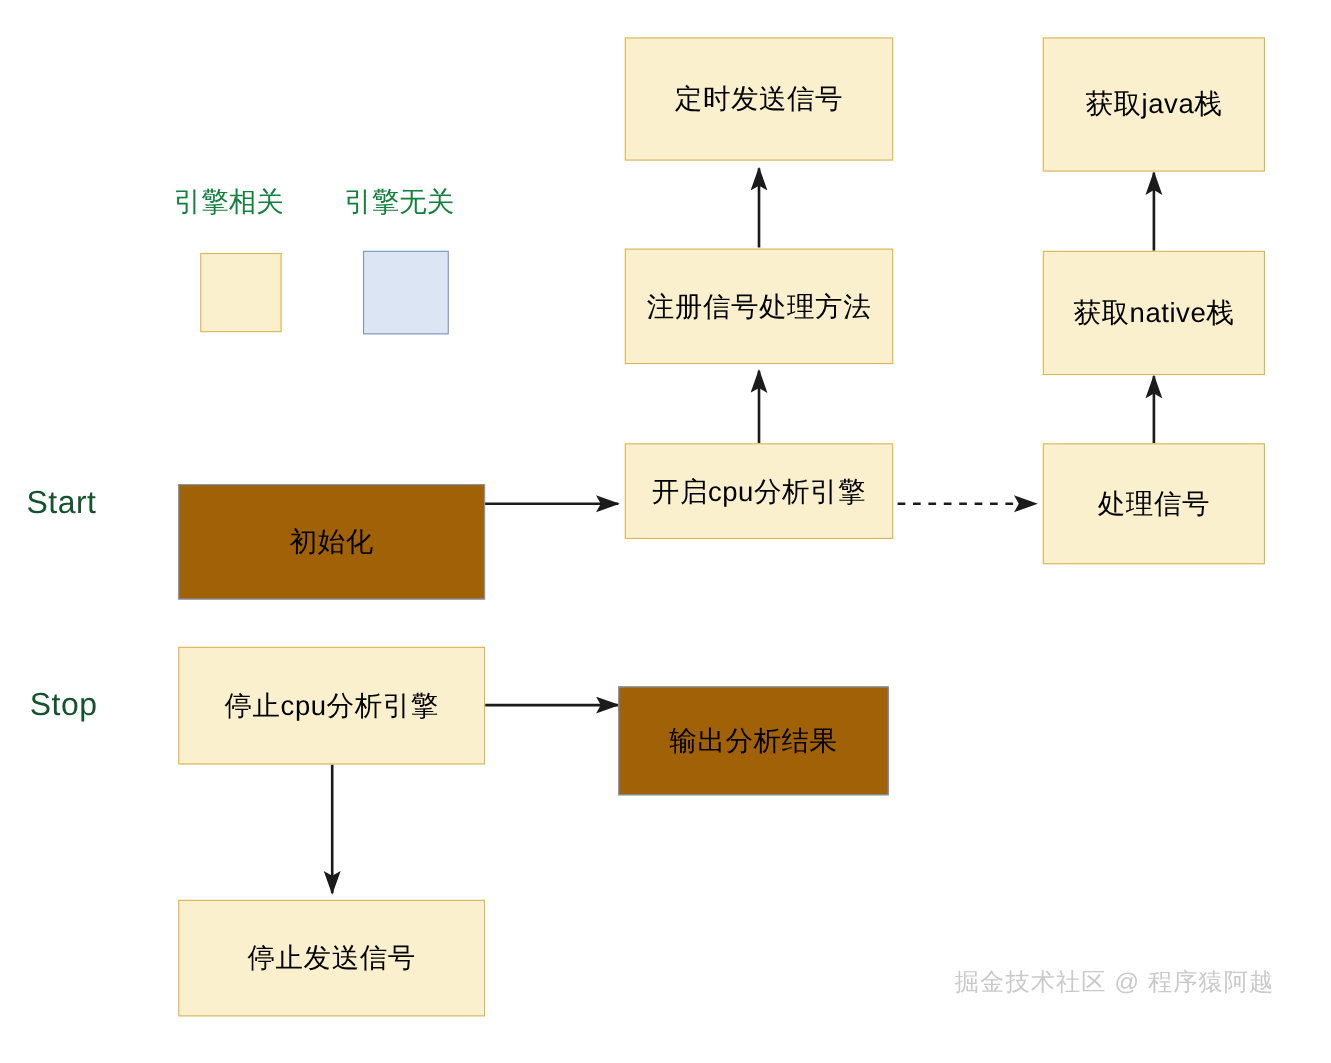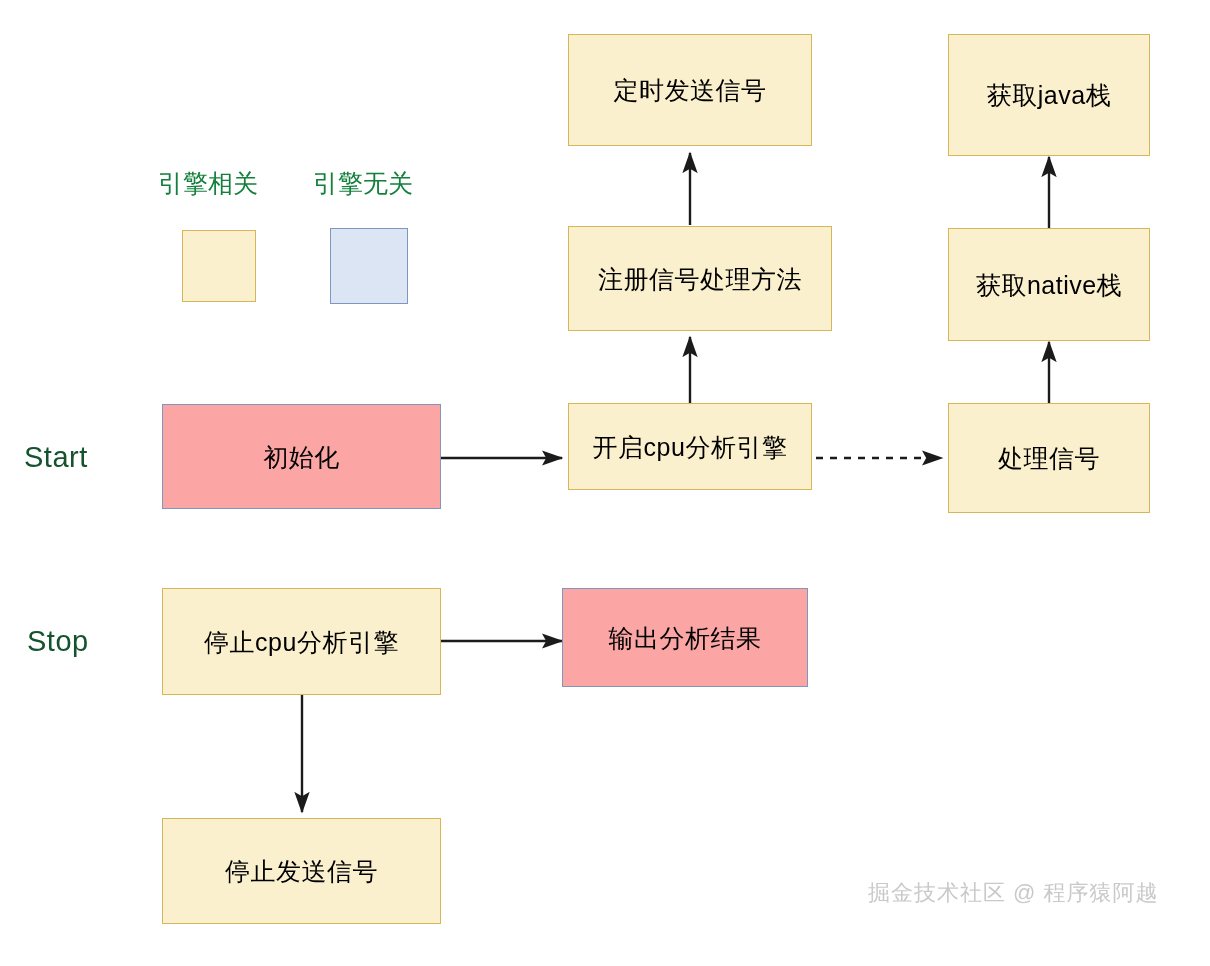--- a/index.html
+++ b/index.html
@@ -29,22 +29,23 @@
     line-height: 1.2;
     letter-spacing: 0.5px;
     color: #000000;
     padding: 4px 8px;
   }
   .node.yellow {
     background: #fbf0cd;
     border: 1.6px solid #d6b656;
   }
   .node.blue {
-    background: #fca5a5;
+    background: #a16207;
     border: 1.6px solid #7d97bf;
+    margin-top: 36px;
   }
   .swatch {
     position: absolute;
     box-sizing: border-box;
   }
   .swatch.yellow {
     background: #fbf0cd;
     border: 1.6px solid #d6b656;
   }
   .swatch.blue {
@@ -124,21 +125,21 @@
   <div class="legend-label" style="left:313px; top:167px;">引擎无关</div>
   <div class="swatch blue" style="left:330px; top:228px; width:78px; height:76px;"></div>
 
   <div class="rail-label" style="left:24px; top:441px;">Start</div>
   <div class="rail-label" style="left:27px; top:625px;">Stop</div>
 
   <div class="node yellow" style="left:568px; top:34px; width:244px; height:112px;">定时发送信号</div>
 
   <div class="node yellow" style="left:948px; top:34px; width:202px; height:122px;">获取java栈</div>
 
-  <div class="node yellow" style="left:568px; top:226px; width:264px; height:105px;">注册信号处理方法</div>
+  <div class="node yellow" style="left:568px; top:226px; width:244px; height:105px;">注册信号处理方法</div>
 
   <div class="node yellow" style="left:948px; top:228px; width:202px; height:113px;">获取native栈</div>
 
   <div class="node blue" style="left:162px; top:404px; width:279px; height:105px;">初始化</div>
 
   <div class="node yellow" style="left:568px; top:403px; width:244px; height:87px;">开启cpu分析引擎</div>
 
   <div class="node yellow" style="left:948px; top:403px; width:202px; height:110px;">处理信号</div>
 
   <div class="node yellow" style="left:162px; top:588px; width:279px; height:107px;">停止cpu分析引擎</div>

